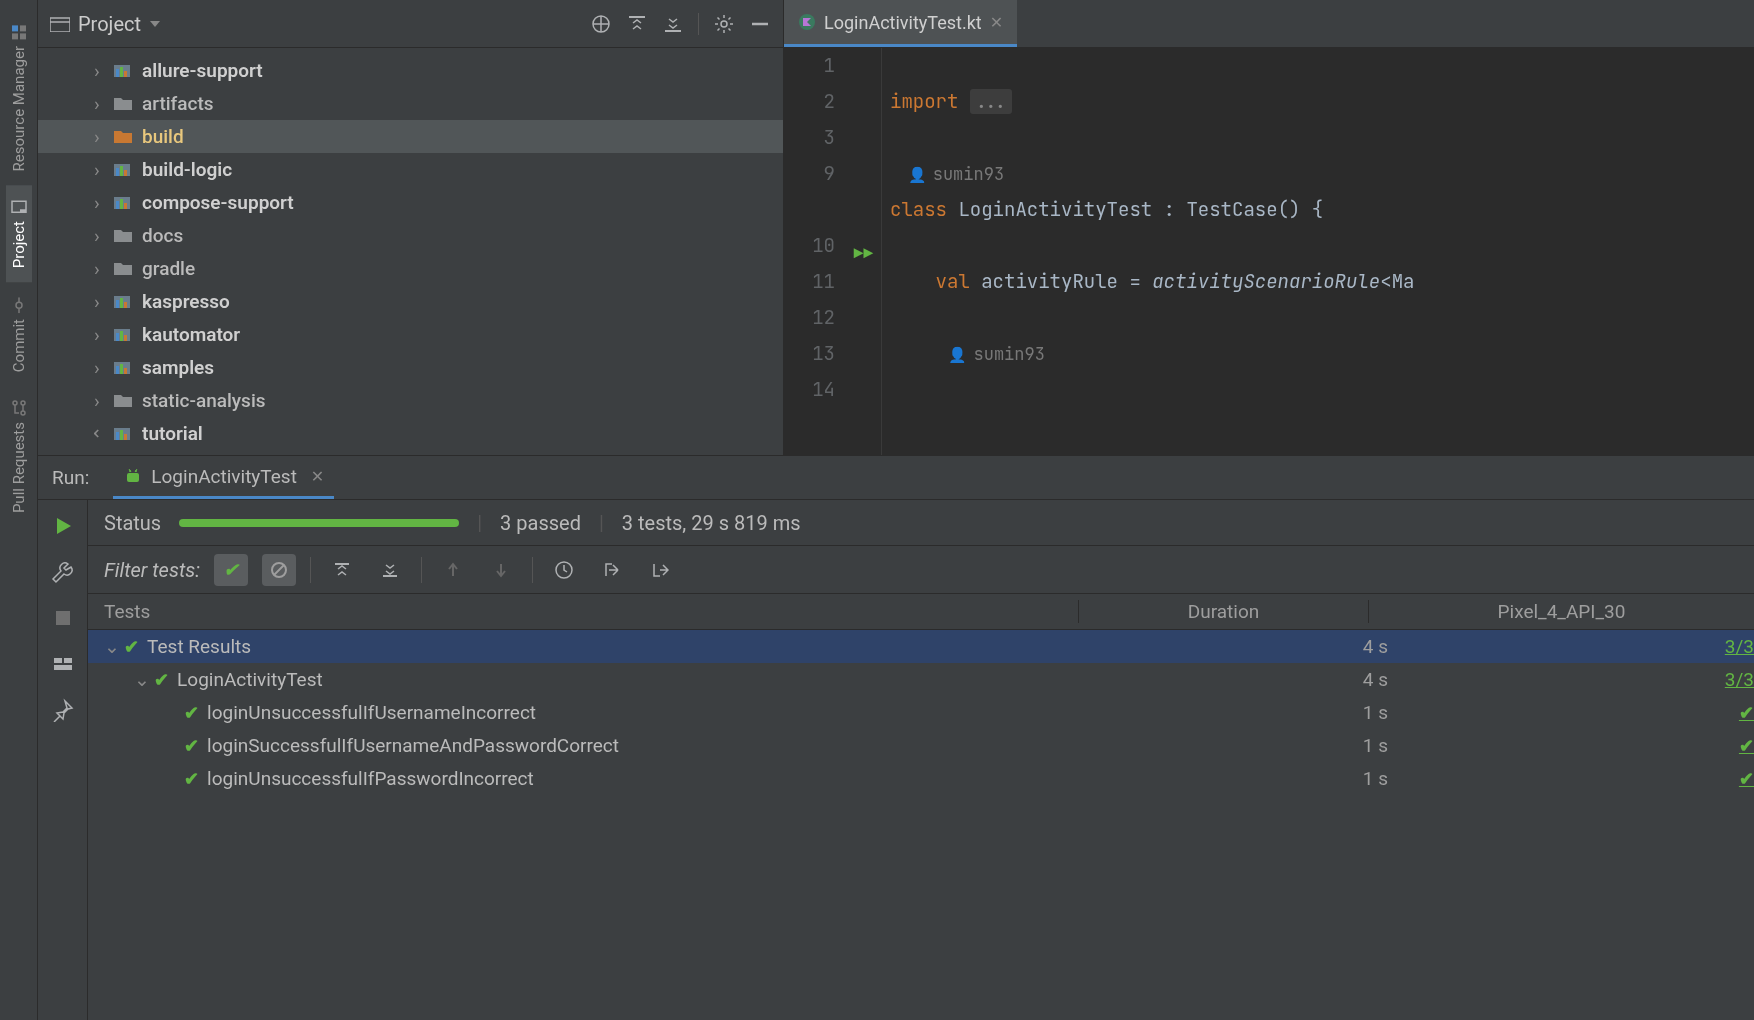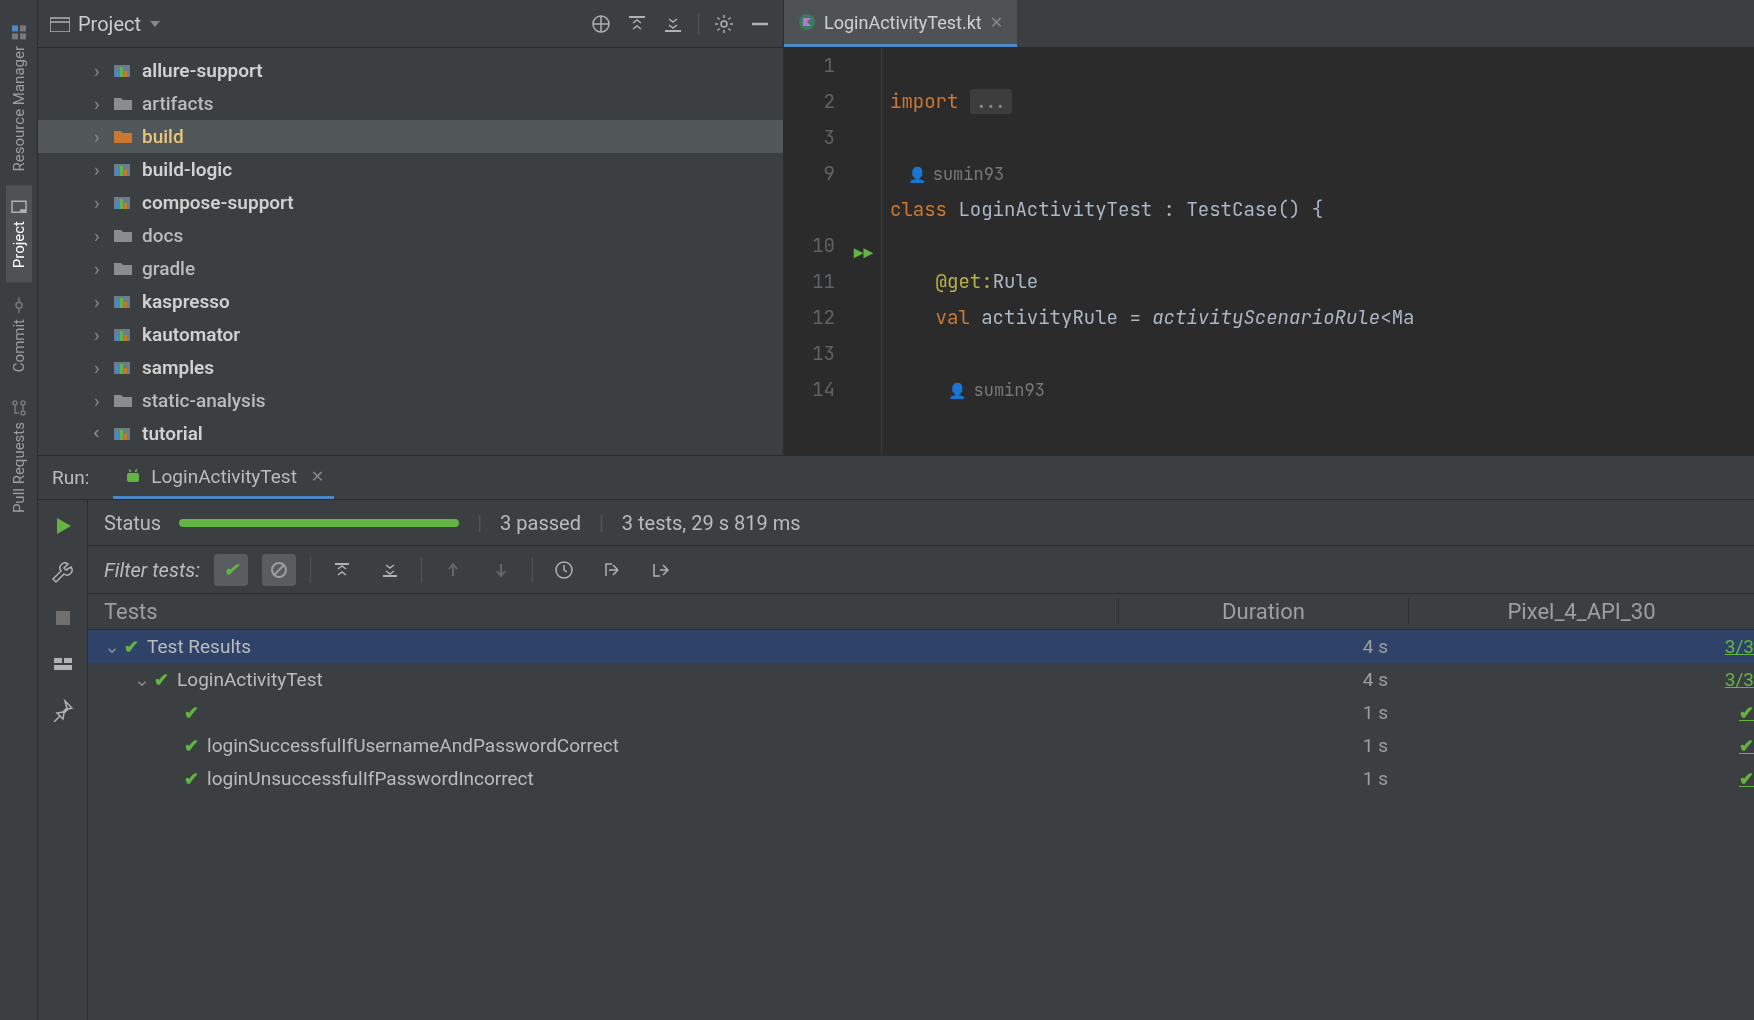--- a/index.html
+++ b/index.html
@@ -262,27 +262,27 @@
     cursor: pointer;
   }
   .filter-btn.on { background: #5a5d5f; }
   .filter-check { color: #62b543; font-size: 18px; font-weight: bold; }
   .filter-sep { width: 1px; height: 26px; background: #555; }
 
   .test-table-header {
     display: flex;
     height: 36px;
     align-items: center;
-    font-size: 22px;
+    font-size: 19px;
     color: #9e9e9e;
     border-bottom: 1px solid #2b2b2b;
   }
   .col-tests { flex: 1; padding-left: 16px; }
   .col-dur { width: 290px; text-align: center; border-left: 1px solid #2b2b2b; }
-  .col-dev { width: 346px; text-align: center; border-left: 1px solid #2b2b2b; }
+  .col-dev { width: 386px; text-align: center; border-left: 1px solid #2b2b2b; }
 
   .test-row {
     display: flex;
     height: 33px;
     align-items: center;
     font-size: 19px;
   }
   .test-row.selected { background: #2f4369; }
   .test-name {
     flex: 1;
@@ -534,21 +534,20 @@
             <div class="gutter-line">14</div>
             <div class="gutter-line"></div>
           </div>
         <div class="code-lines">
           <div class="code-line"></div>
           <div class="code-line"><span class="kw">import</span> <span class="fold">...</span></div>
           <div class="code-line"></div>
           <div class="code-line author"><span class="author-icon">👤</span><span>sumin93</span></div>
           <div class="code-line"><span class="kw">class</span><span class="cls"> LoginActivityTest : TestCase() {</span></div>
           <div class="code-line"></div>
-          <div class="code-line">    <span class="ann">@get:</span><span class="ident">Rule</span></div>
           <div class="code-line">    <span class="kw">val</span><span class="ident"> activityRule = </span><span class="type">activityScenarioRule</span><span class="ident">&lt;Ma</span></div>
           <div class="code-line"></div>
           <div class="code-line author">    <span class="author-icon">👤</span><span>sumin93</span></div>
         </div>
       </div>
     </div>
   </div>
 
   <div class="run-panel">
     <div class="run-header">
@@ -675,20 +674,21 @@
                 <span class="test-check">✔</span>
                 <span>LoginActivityTest</span>
               </div>
               <div class="test-dur">4 s</div>
               <div class="test-dev">3/3</div>
             </div>
             <div class="test-row">
               <div class="test-name" style="padding-left:76px">
                 <span class="test-chev"></span>
                 <span class="test-check">✔</span>
+                <span>loginUnsuccessfulIfUsernameIncorrect</span>
               </div>
               <div class="test-dur">1 s</div>
               <div class="test-dev"><span class="test-check">✔</span></div>
             </div>
             <div class="test-row">
               <div class="test-name" style="padding-left:76px">
                 <span class="test-chev"></span>
                 <span class="test-check">✔</span>
                 <span>loginSuccessfulIfUsernameAndPasswordCorrect</span>
               </div>

